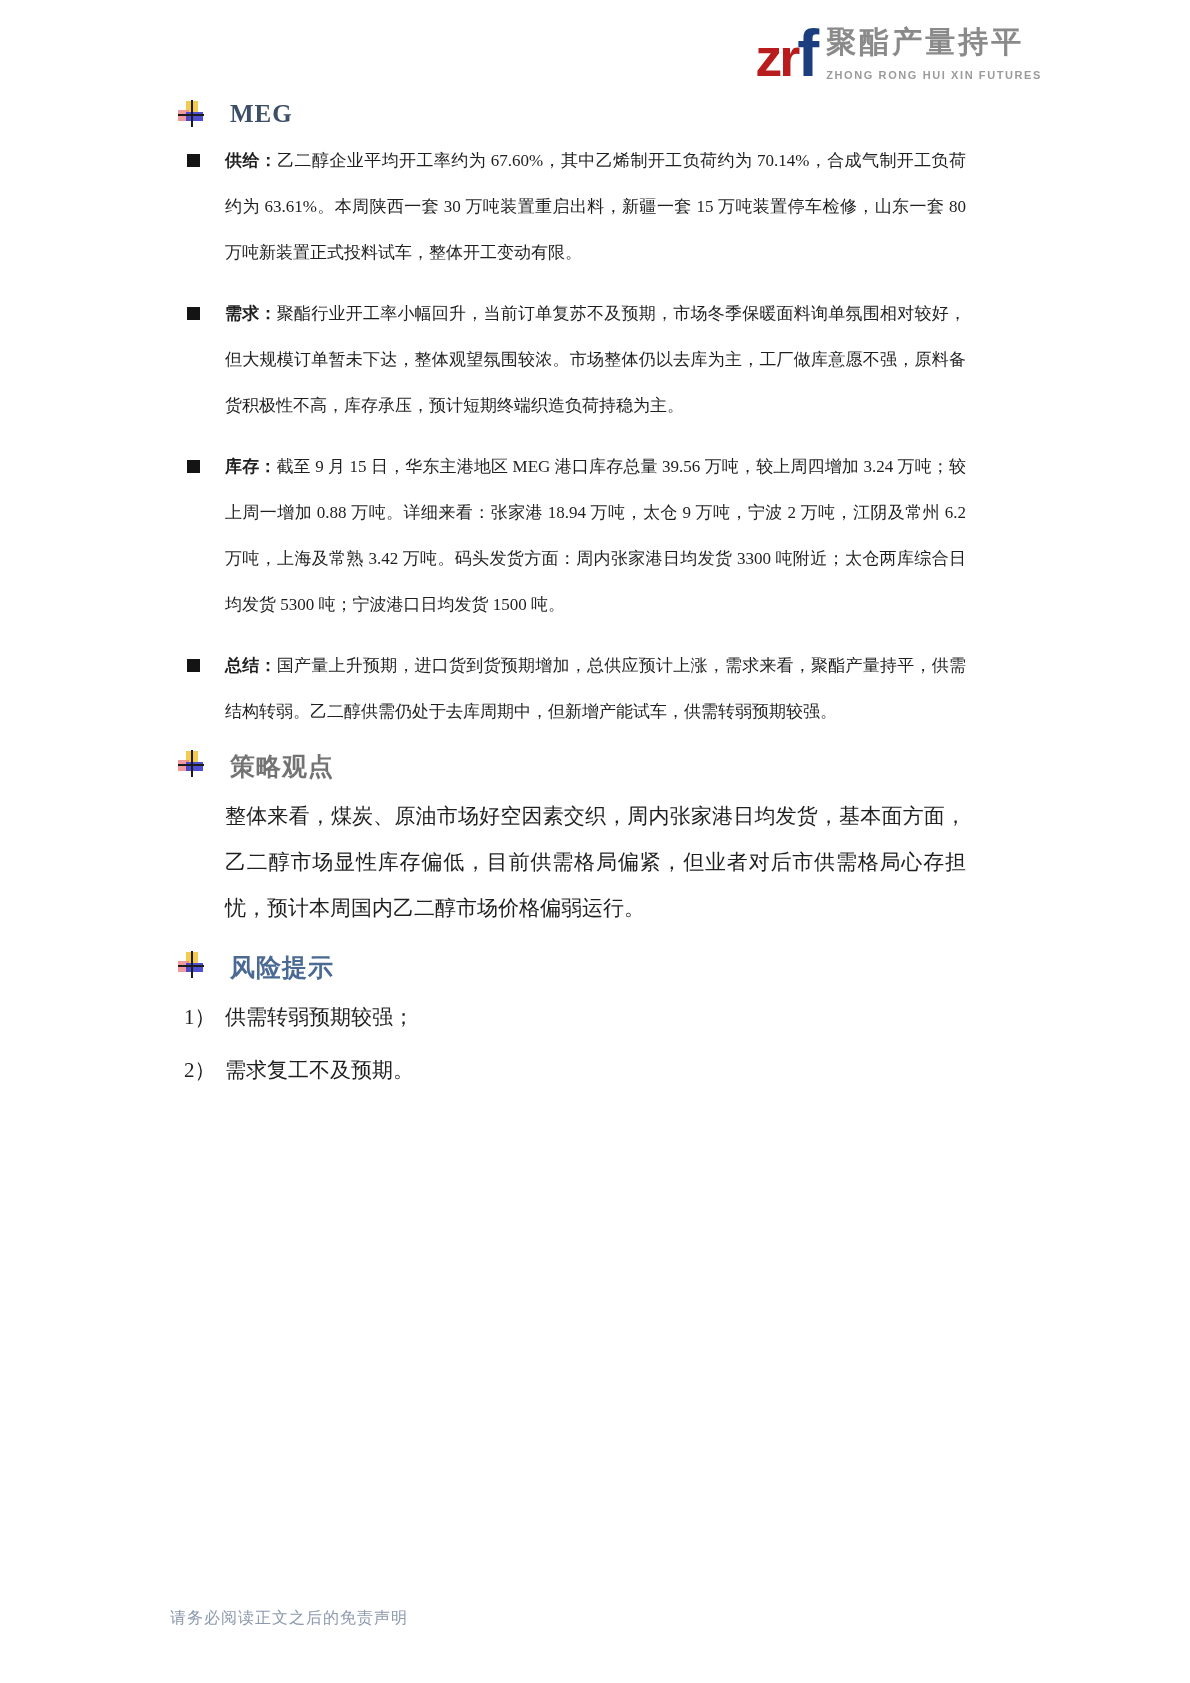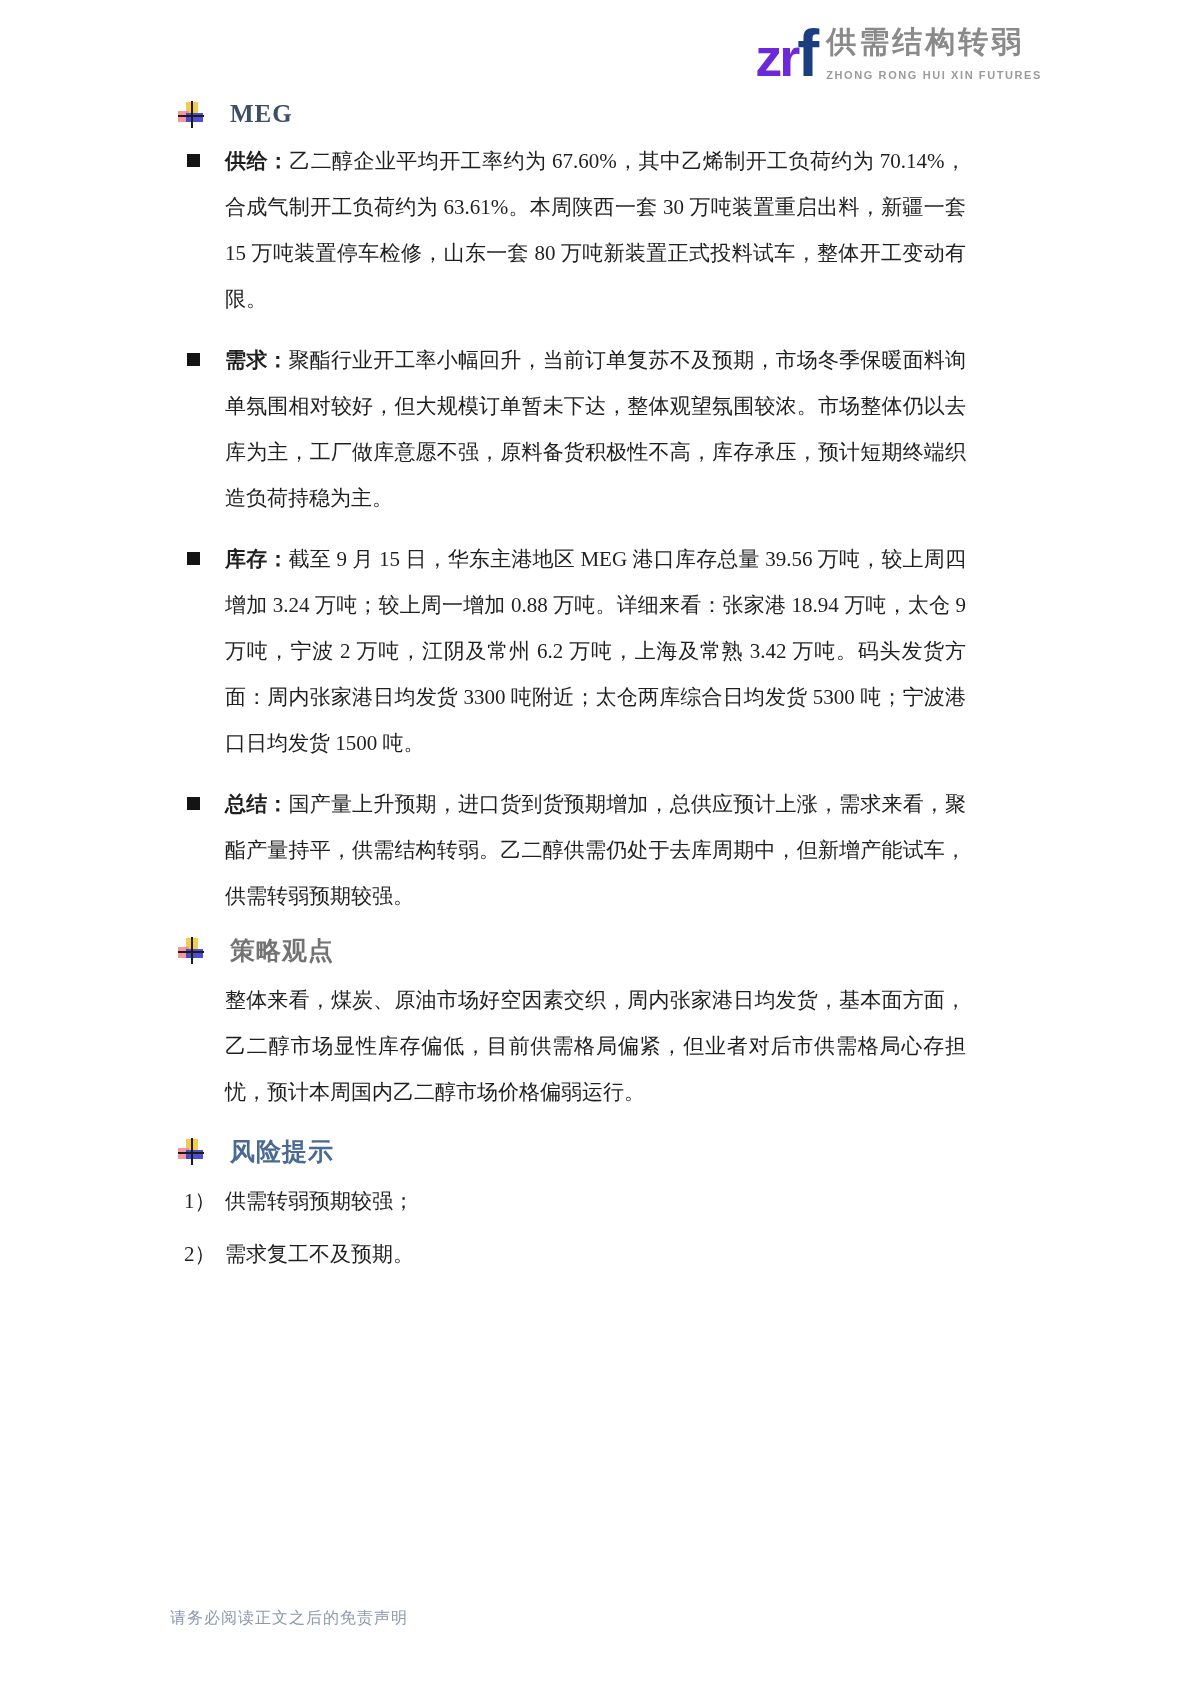--- a/index.html
+++ b/index.html
@@ -11,55 +11,55 @@
     color:#1f1f1f;
     overflow:hidden;
   }
 
   
   .logo {
     position:absolute; top:24px; right:148px;
     display:flex; align-items:flex-end; gap:10px;
   }
   .logo-mark { font-family:"Liberation Sans","DejaVu Sans",sans-serif; font-weight:bold; line-height:0.9; letter-spacing:-3px; }
-  .logo-mark .zr { font-size:54px; color:#6d28d9; }
+  .logo-mark .zr { font-size:54px; color:#b91c1c; }
   .logo-mark .f  { font-size:66px; color:#1d3e7e; }
   .logo-names { padding-bottom:2px; }
   .logo-names .cn {
     font-family:"Liberation Sans","DejaVu Sans",sans-serif;
     font-size:30px; font-weight:bold; color:#8a8a8a; letter-spacing:3px; line-height:1.1;
   }
   .logo-names .en {
     font-family:"Liberation Sans","DejaVu Sans",sans-serif;
     font-size:11px; font-weight:bold; color:#9b9b9b; letter-spacing:1.6px; margin-top:11px;
   }
 
   
   .content { position:absolute; left:170px; top:96px; width:796px; }
 
   
-  .sec-heading { display:flex; align-items:center; margin:4px 0 10px 8px; }
+  .sec-heading { display:flex; align-items:flex-start; margin:4px 0 10px 8px; }
   .sec-heading .title {
     margin-left:26px; font-size:25px; font-weight:bold; letter-spacing:1px;
   }
   .title-meg      { color:#3d4f68; font-family:"Liberation Serif","DejaVu Serif",serif; }
   .title-strategy { color:#737373; }
   .title-risk     { color:#4a6a94; }
 
   .cross-icon { position:relative; width:26px; height:27px; flex:0 0 26px; }
   .cross-icon .sq-yellow { position:absolute; left:8px;  top:1px;  width:12px; height:11px; background:#f2c437; opacity:.88; }
   .cross-icon .sq-pink   { position:absolute; left:0px;  top:10px; width:11px; height:11px; background:#ec8187; opacity:.80; }
   .cross-icon .sq-blue   { position:absolute; left:8px;  top:12px; width:17px; height:9px;  background:#3b3bcd; opacity:.90; }
   .cross-icon .vline     { position:absolute; left:13px; top:0px;  width:2px;  height:27px; background:#1c1c1c; }
   .cross-icon .hline     { position:absolute; left:0px;  top:14px; width:26px; height:2px;  background:#1c1c1c; }
 
   
   .bullet-para {
     position:relative; padding-left:55px; margin-bottom:15px;
-    font-size:21px; line-height:46px; text-align:justify; text-justify:inter-ideograph;
+    font-size:17px; line-height:46px; text-align:justify; text-justify:inter-ideograph;
   }
   .bullet-para .sq {
     position:absolute; left:17px; top:16px; width:13px; height:13px; background:#141414;
   }
   .bullet-para .lbl { font-weight:bold; }
 
   
   .plain-para {
     padding-left:55px; margin-bottom:10px;
     font-size:21px; line-height:46px; text-align:justify; text-justify:inter-ideograph;
@@ -81,21 +81,21 @@
   }
 </style>
 </head>
 <body>
 
 <div class="page">
 
   <header class="logo">
     <div class="logo-mark"><span class="zr">zr</span><span class="f">f</span></div>
     <div class="logo-names">
-      <div class="cn">供需结构转弱</div>
+      <div class="cn">聚酯产量持平</div>
       <div class="en">ZHONG RONG HUI XIN FUTURES</div>
     </div>
   </header>
 
   <main class="content">
 
     <div class="sec-heading">
       <span class="cross-icon">
         <span class="sq-yellow"></span>
         <span class="sq-pink"></span>

